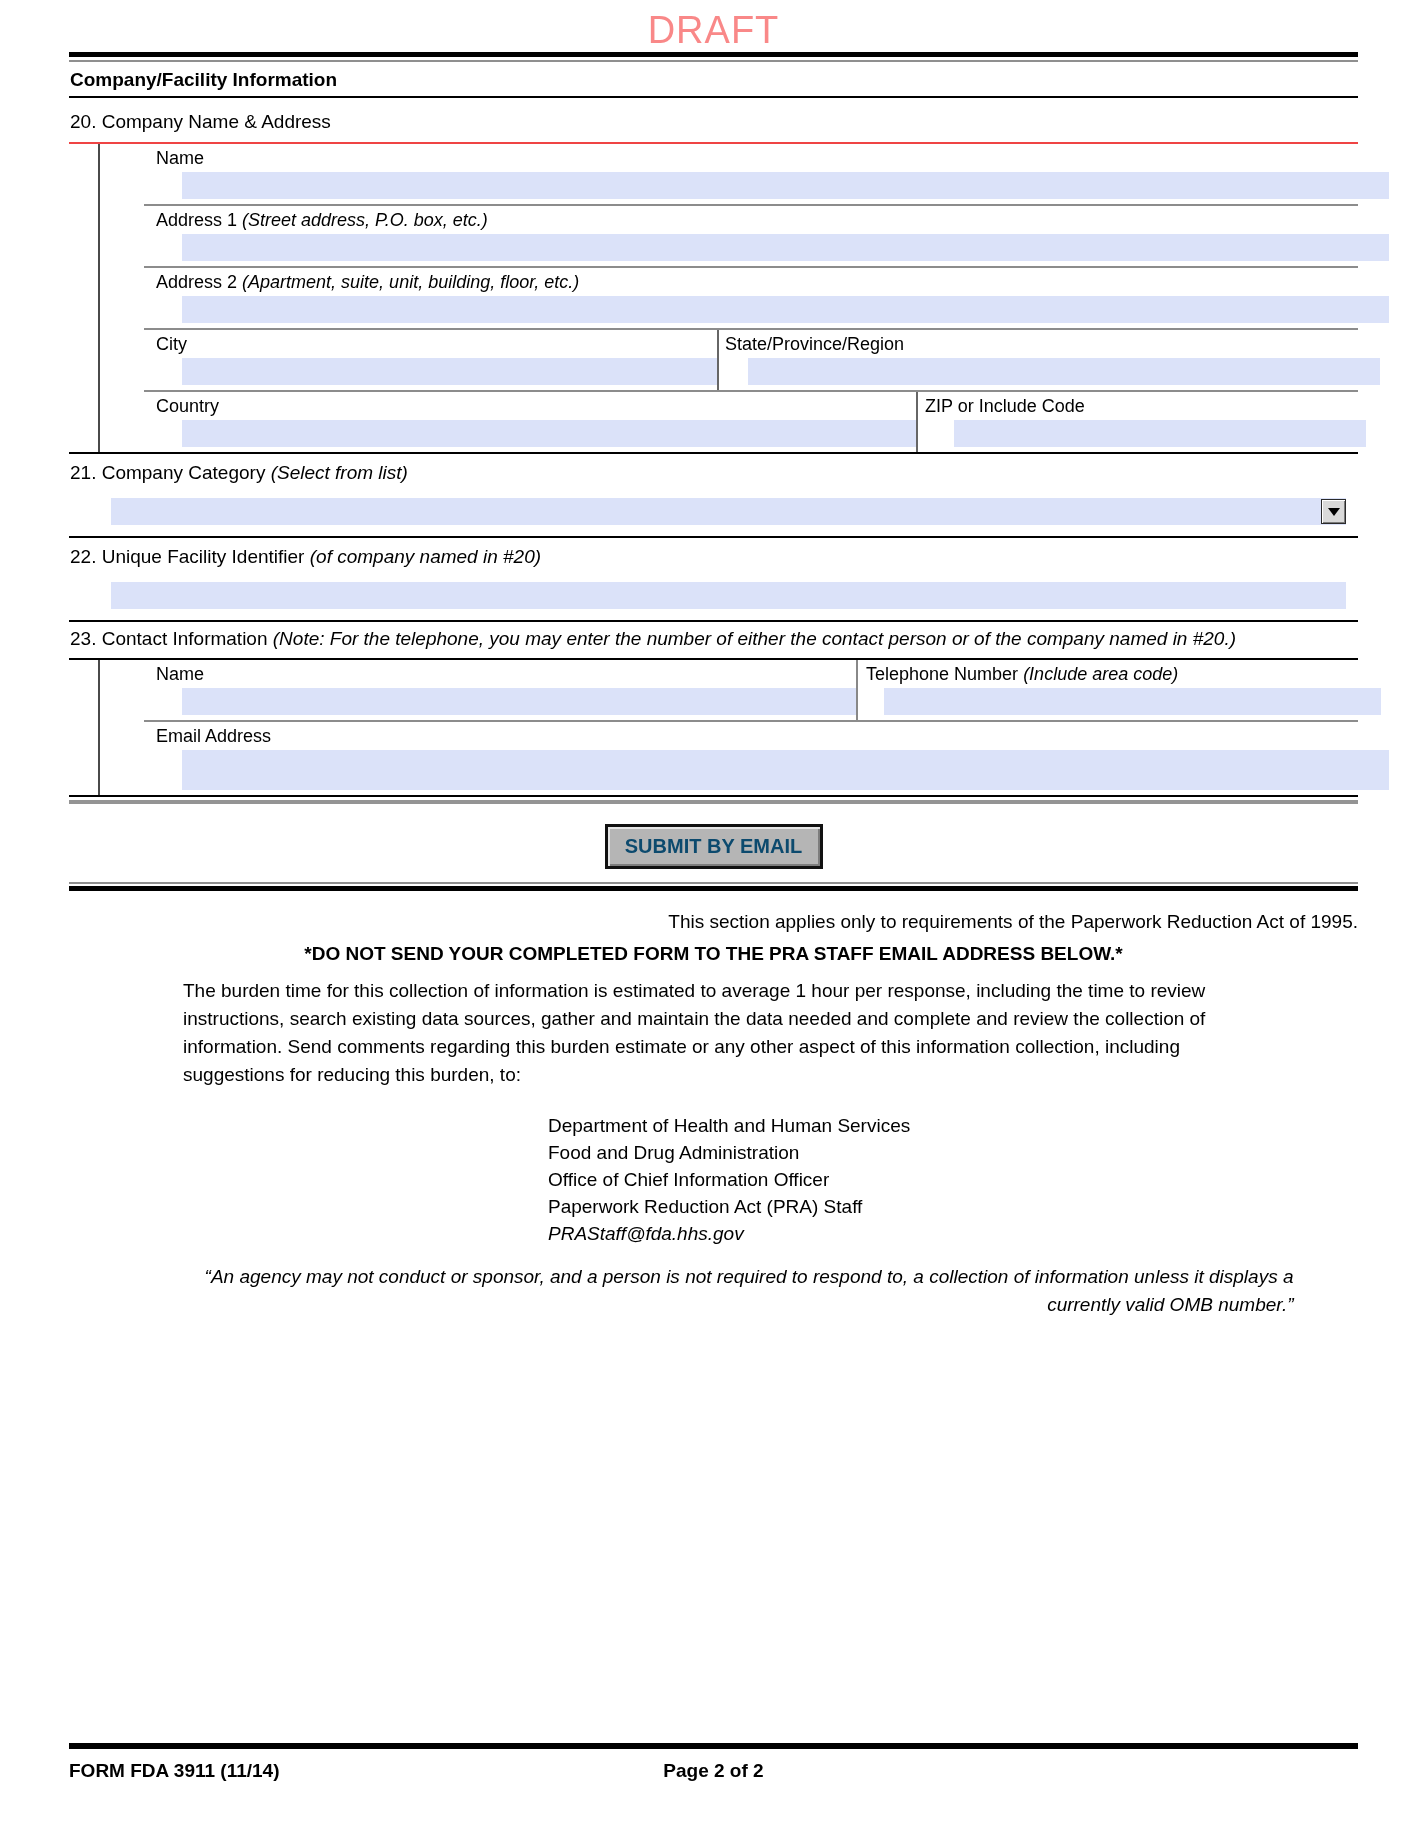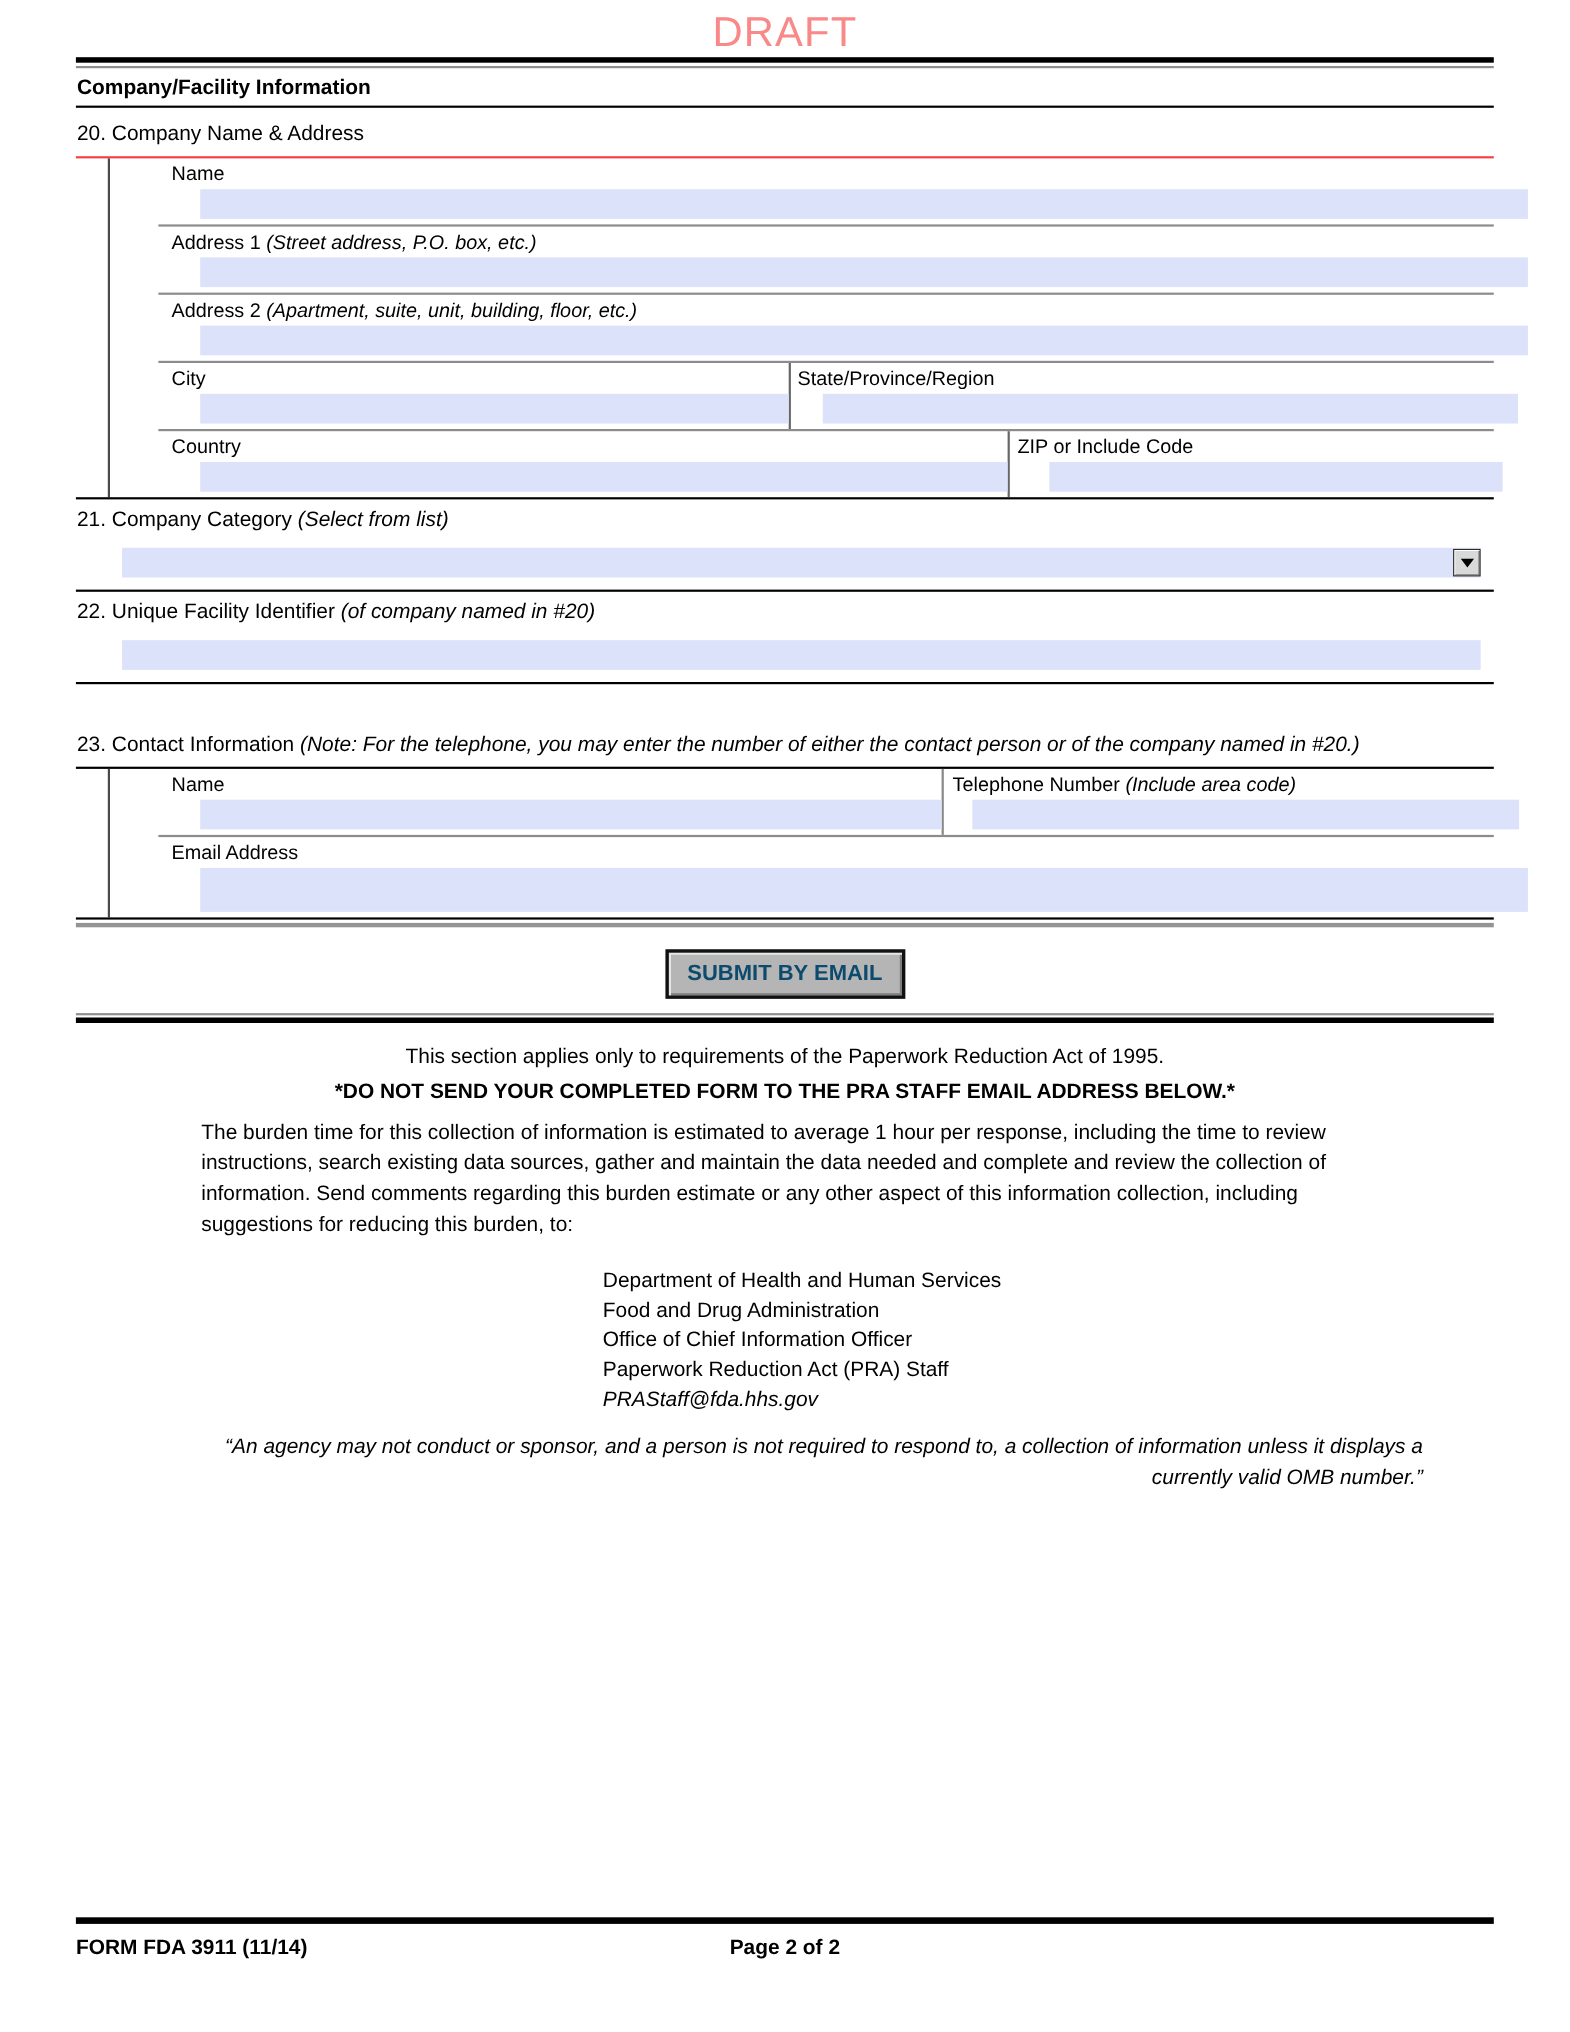--- a/index.html
+++ b/index.html
@@ -58,38 +58,38 @@
   .combo-wrap { position:relative; margin:14px 0 0 41px; width:1235px; height:27px; }
   .combo-wrap .field { margin:0; width:1235px; }
   .combo-btn {
     position:absolute; right:0; top:1px; width:23px; height:23px;
     background:#d9d9d9; border:1px solid #2b2b2b;
     box-shadow:inset 1px 1px 0 #ffffff, inset -1px -1px 0 #7a7a7a;
     display:flex; align-items:center; justify-content:center; cursor:pointer;
   }
   .tri { width:0; height:0; border-left:6px solid transparent; border-right:6px solid transparent; border-top:8px solid #000; }
 
-  .q23-head { padding:6px 0 8px 1px; border-bottom:2px solid #000; white-space:nowrap;margin-top:39px; }
+  .q23-head { padding:6px 0 8px 1px; border-bottom:2px solid #000; white-space:nowrap; }
   .col-cname { width:720px; border-right:2px solid #888; }
   .col-cname .field { width:674px; }
   .col-phone { flex:1; }
   .col-phone .flabel { padding-left:8px; }
   .col-phone .field { margin-left:26px; width:497px; }
   .email-row .field { height:40px; width:1207px; }
 
   .submit-btn {
     display:block; margin:20px auto 0 auto; width:212px; height:39px;
     background:#b5b5b5; border:3px solid #111;
     box-shadow:inset 2px 2px 0 #e6e6e6, inset -2px -2px 0 #7d7d7d;
     font-family:"Liberation Sans", sans-serif; font-weight:bold; font-size:20px;
     color:#0c4a6e; cursor:pointer;
   }
   .after-btn { margin-top:13px; }
 
-  .pra-intro   { text-align:center; font-size:19px; margin-top:20px; }
+  .pra-intro   { text-align:right; font-size:19px; margin-top:20px; }
   .pra-warning { text-align:center; font-size:19px; font-weight:bold; margin-top:10px; }
   .pra-burden  { font-size:19px; line-height:28px; width:1080px; margin:12px 0 0 114px; }
   .pra-address { margin:23px 0 0 479px; font-size:19px; line-height:27px; }
   .pra-address .addr-line { height:27px; }
   .italic { font-style:italic; }
   .pra-quote {
     text-align:right; font-style:italic; font-size:19px; line-height:28px;
     width:1160px; margin:16px auto 4px auto;
   }
 

